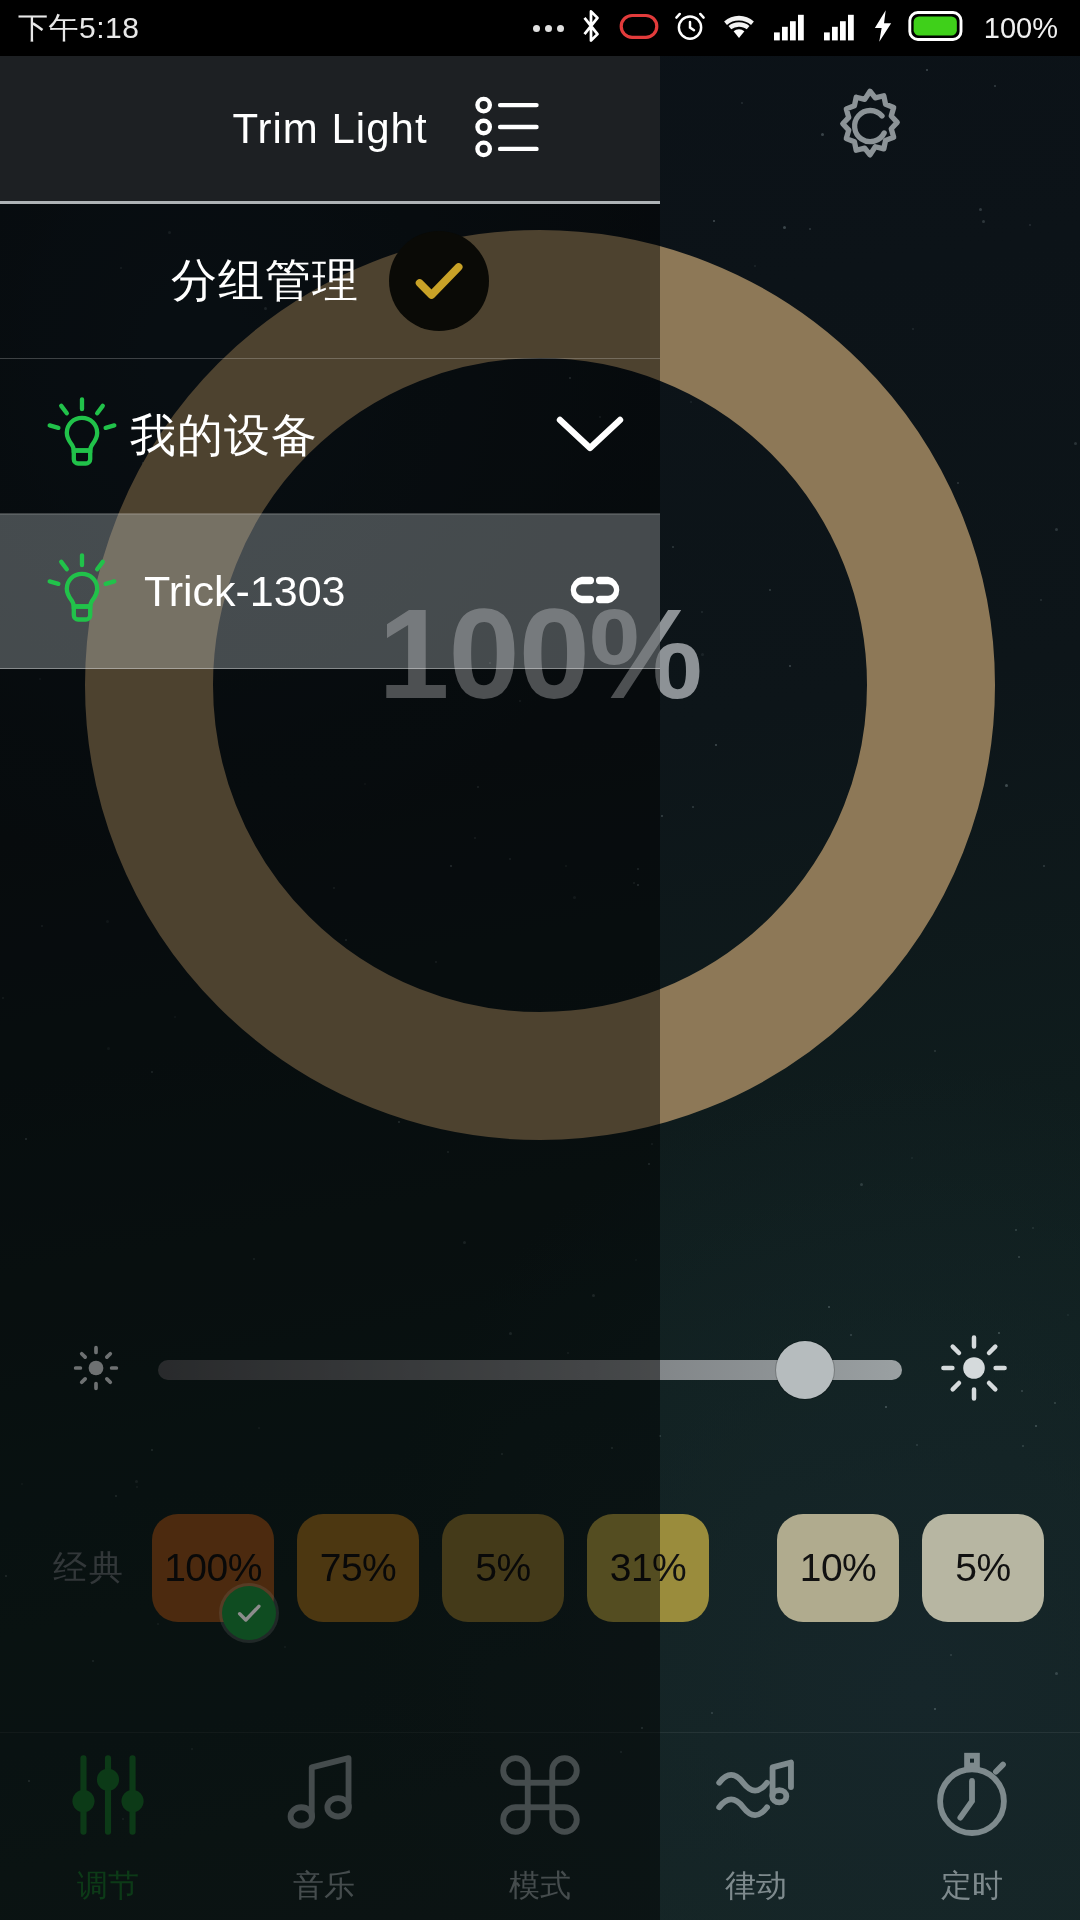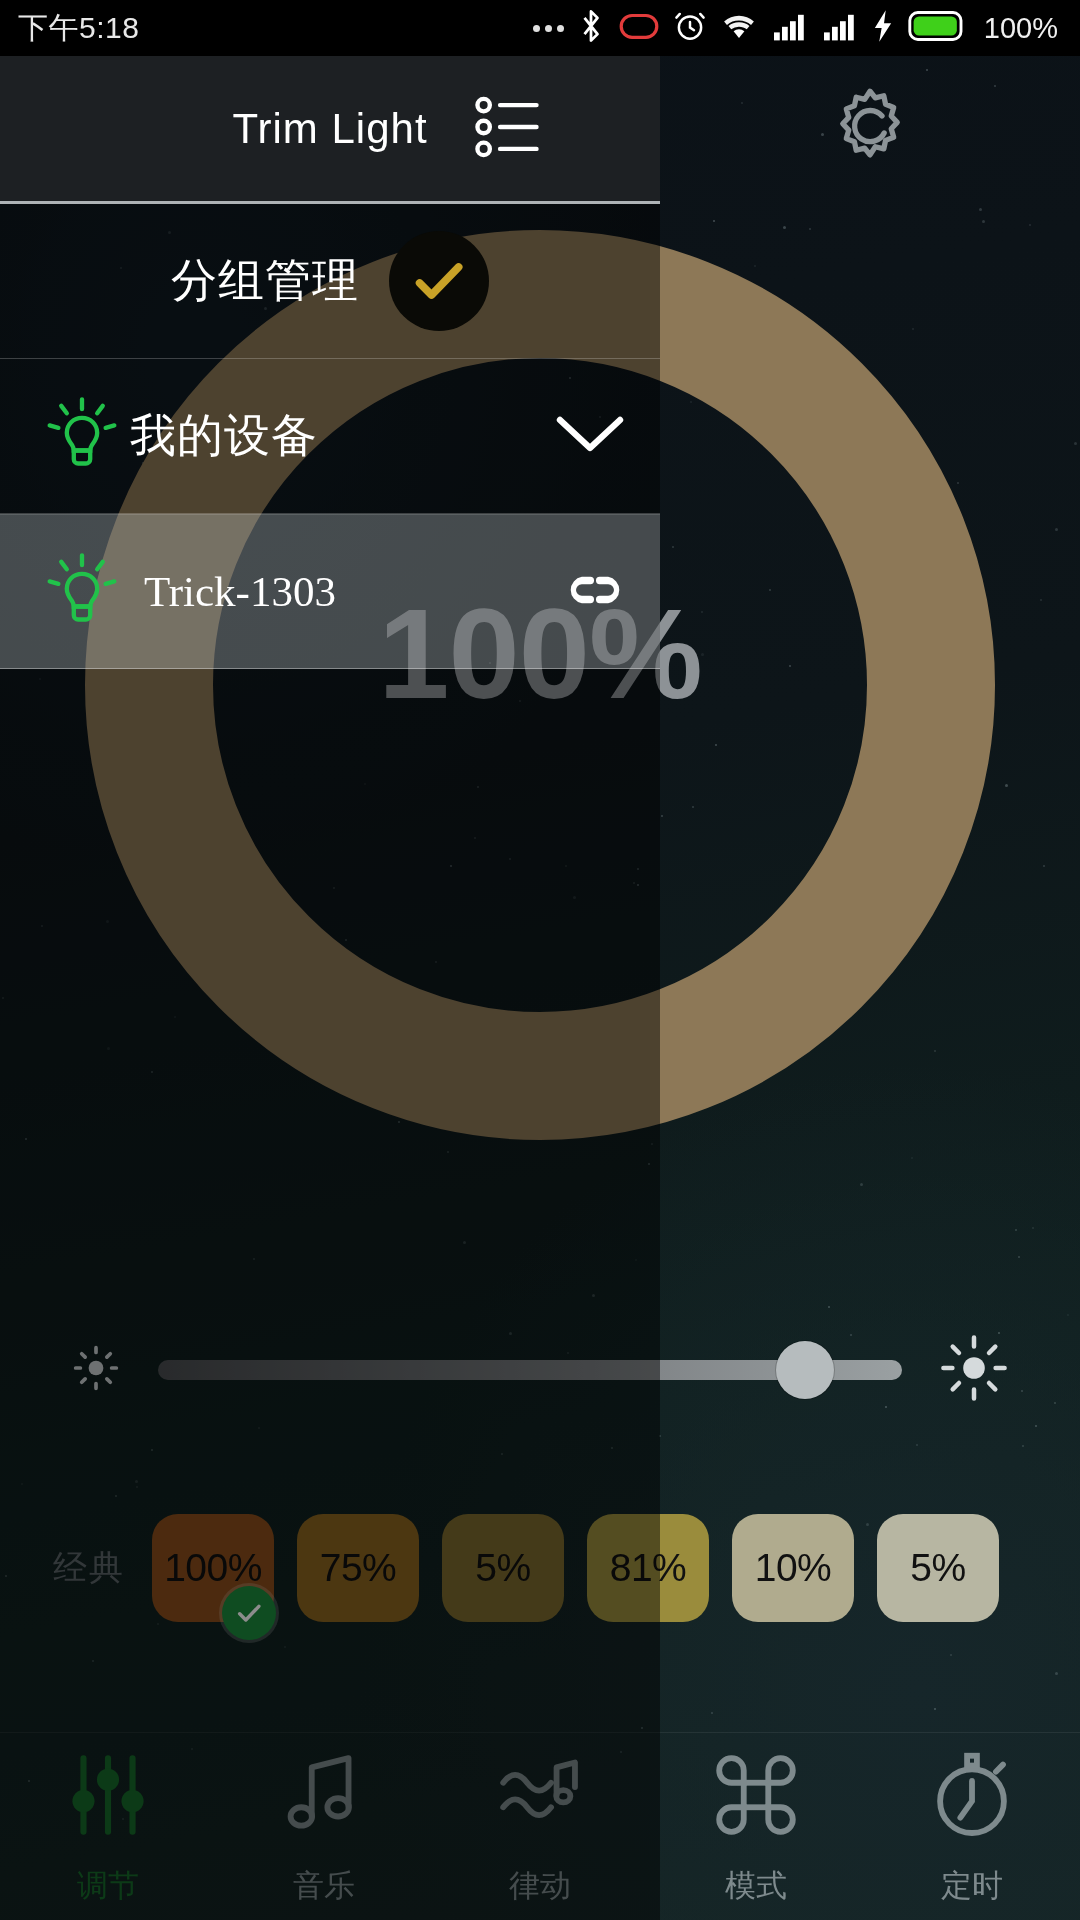--- a/index.html
+++ b/index.html
@@ -122,21 +122,20 @@
     border-bottom:3px solid #aeb3b6;
   }
   .drawer-title { color:#fff; font-size:42px; letter-spacing:1px; }
   .listicon {
     position:absolute; right:112px; top:50%; transform:translateY(-50%);
   }
   .drow {
     position:relative; height:155px; display:flex; align-items:center;
     border-bottom:1px solid rgba(255,255,255,.22);
     padding:7px 34px;
-    font-family:Liberation Serif, serif;
   }
   .drow.group-manage { justify-content:center; gap:30px; }
   .drow .dlabel { color:#fff; font-size:46px; letter-spacing:1px; }
   .drow.device-row {
     background:rgba(215,222,226,.30);
     border-bottom:1px solid rgba(255,255,255,.35);
     border-top:1px solid rgba(255,255,255,.12);
   }
   .drow .bulb { width:96px; flex:0 0 auto; display:flex; justify-content:center; }
   .drow .dname { color:#fff; font-size:43px; margin-left:14px; }
@@ -339,23 +338,23 @@
             </svg>
           </span>
         </div>
         <div class="swatch" style="background: rgb(138, 100, 32);">
           <span>75%</span>
         </div>
         <div class="swatch" style="background: rgb(125, 107, 46);">
           <span>5%</span>
         </div>
         <div class="swatch" style="background: rgb(154, 140, 60);">
-          <span>81%</span>
+          <span>31%</span>
         </div>
-        <div class="swatch" style="background: rgb(176, 171, 142);">
+        <div class="swatch" style="background: rgb(176, 171, 142); margin-left: 45px;">
           <span>10%</span>
         </div>
         <div class="swatch" style="background: rgb(183, 182, 162);">
           <span>5%</span>
         </div>
       </div>
   </div>
 
   <div class="bottomnav" id="bottomnav">
       <div class="navitem active">
@@ -369,37 +368,37 @@
       </div>
       <div class="navitem">
         <span><svg width="92" height="92" viewBox="0 0 30 30" fill="none" stroke="#7e8a8d" stroke-width="1.9" stroke-linecap="round" stroke-linejoin="round">
             <path d="M11 22V6l12-3v16"></path>
             <ellipse cx="7.6" cy="22" rx="3.5" ry="3"></ellipse>
             <ellipse cx="19.6" cy="19" rx="3.5" ry="3"></ellipse>
           </svg></span>
         <span class="nl" style="color: rgb(126, 138, 141);">音乐</span>
       </div>
       <div class="navitem">
+        <span><svg width="92" height="92" viewBox="0 0 30 30" fill="none" stroke="#7e8a8d" stroke-width="1.9" stroke-linecap="round">
+            <rect x="11" y="11" width="8" height="8"></rect>
+            <path d="M11 11V7a4 4 0 1 0-4 4zM19 11V7a4 4 0 1 1 4 4zM11 19v4a4 4 0 1 1-4-4zM19 19v4a4 4 0 1 0 4-4z"></path>
+          </svg></span>
+        <span class="nl" style="color: rgb(126, 138, 141);">模式</span>
+      </div>
+      <div class="navitem">
         <span><svg width="92" height="92" viewBox="0 0 30 30" fill="none" stroke="#7e8a8d" stroke-width="1.9" stroke-linecap="round" stroke-linejoin="round">
             <path d="M3 11c2.6-3.4 5.2-3.4 7.8 0s5.2 3.4 7.8 0"></path>
             <path d="M3 19c2.6-3.4 5.2-3.4 7.8 0s5.2 3.4 7.8 0"></path>
             <path d="M20.4 15V6l6-1.6v8"></path>
             <ellipse cx="22.6" cy="15.4" rx="2.3" ry="2"></ellipse>
           </svg></span>
         <span class="nl" style="color: rgb(126, 138, 141);">律动</span>
       </div>
       <div class="navitem">
         <span><svg width="92" height="92" viewBox="0 0 30 30" fill="none" stroke="#7e8a8d" stroke-width="1.9" stroke-linecap="round">
-            <rect x="11" y="11" width="8" height="8"></rect>
-            <path d="M11 11V7a4 4 0 1 0-4 4zM19 11V7a4 4 0 1 1 4 4zM11 19v4a4 4 0 1 1-4-4zM19 19v4a4 4 0 1 0 4-4z"></path>
-          </svg></span>
-        <span class="nl" style="color: rgb(126, 138, 141);">模式</span>
-      </div>
-      <div class="navitem">
-        <span><svg width="92" height="92" viewBox="0 0 30 30" fill="none" stroke="#7e8a8d" stroke-width="1.9" stroke-linecap="round">
             <circle cx="15" cy="17" r="10.4"></circle>
             <path d="M15 10.4V17l-3.8 5.4"></path>
             <rect x="13.4" y="2.2" width="3.2" height="3.2"></rect>
             <path d="M22.8 7.4l2.3-2.3"></path>
           </svg></span>
         <span class="nl" style="color: rgb(126, 138, 141);">定时</span>
       </div>
     </div>
 
   <div class="scrim"></div>

